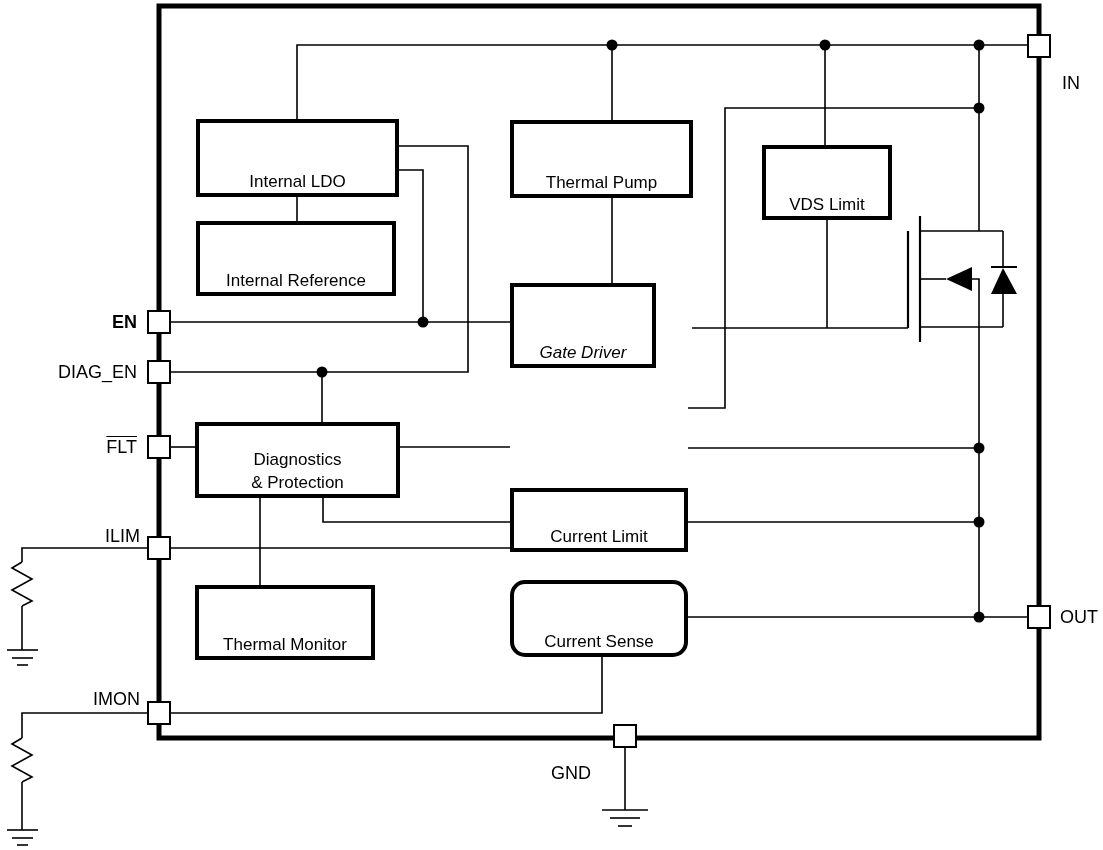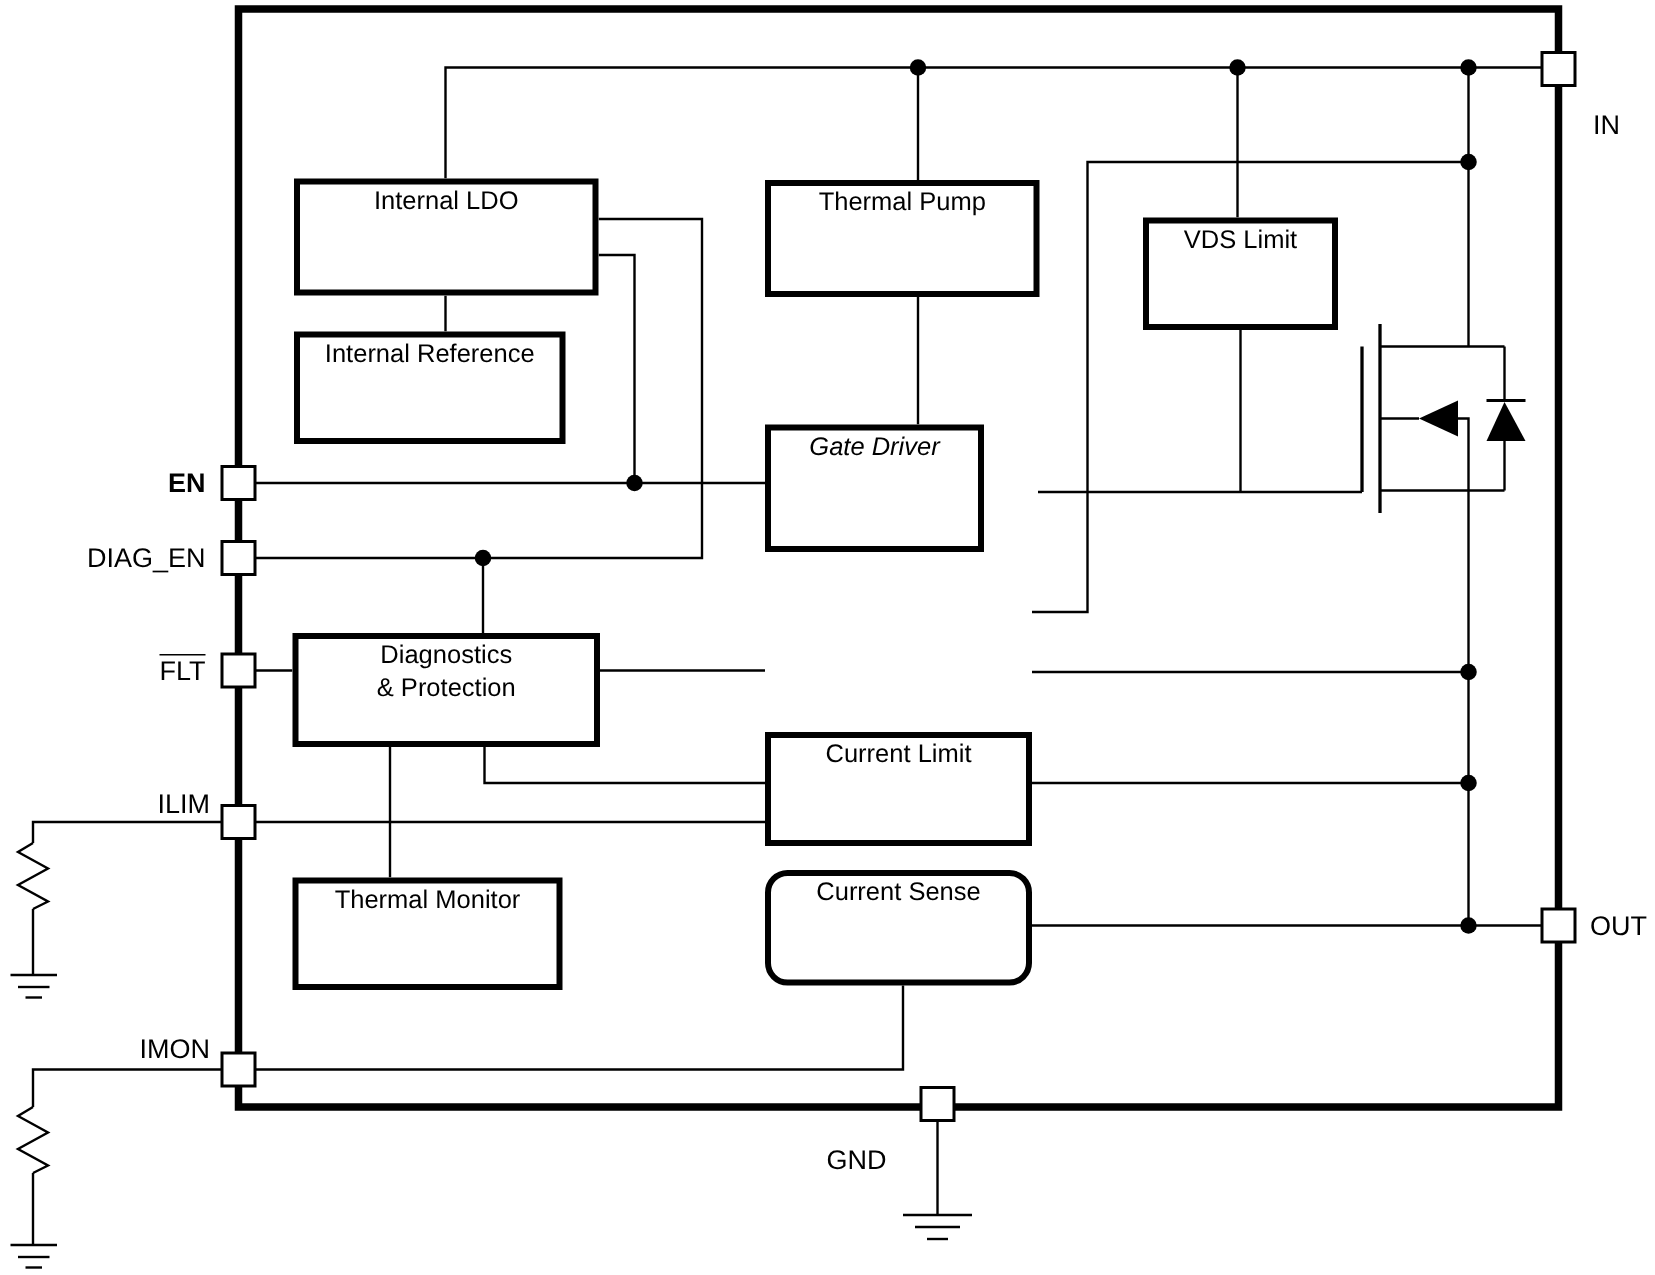--- a/index.html
+++ b/index.html
@@ -3,21 +3,21 @@
 <meta charset="utf-8">
 <style>
   html,body { margin:0; padding:0; background:#ffffff; }
   .canvas {
     position:relative; width:1103px; height:850px; background:#ffffff;
     font-family:"Liberation Sans", sans-serif; color:#000; overflow:hidden;
   }
   svg.wiring { position:absolute; left:0; top:0; }
   .block {
     position:absolute; box-sizing:border-box; border:4px solid #000; background:#fff;
-    display:flex; flex-direction:column; align-items:center; justify-content:flex-start;
+    display:flex; flex-direction:column; align-items:center; justify-content:flex-end;
     text-align:center; font-size:17px; line-height:1.32; color:#000;
   }
   .plabel { position:absolute; font-size:18px; color:#000; white-space:nowrap; }
   .r { text-align:right; }
   .overline { text-decoration:overline; }
 </style>
 </head>
 <body>
 
 <div class="canvas">
@@ -120,21 +120,21 @@
       <rect x="1028" y="35" width="22" height="22"></rect>
       <rect x="1028" y="606" width="22" height="22"></rect>
       <rect x="614" y="725" width="22" height="22"></rect>
     </g>
   </svg>
 
   <div class="block" style="left:196px; top:119px; width:203px; height:78px;">
     <span>Internal LDO</span>
   </div>
 
-  <div class="block" style="left:196px; top:221px; width:181px; height:75px;">
+  <div class="block" style="left:196px; top:221px; width:200px; height:75px;">
     <span>Internal Reference</span>
   </div>
 
   <div class="block" style="left:510px; top:120px; width:183px; height:78px;">
     <span>Thermal Pump</span>
   </div>
 
   <div class="block" style="left:762px; top:145px; width:130px; height:75px;">
     <span>VDS Limit</span>
   </div>
@@ -142,21 +142,21 @@
   <div class="block" style="left:510px; top:283px; width:146px; height:85px;font-style:italic;">
     <span>Gate Driver</span>
   </div>
 
 
   <div class="block" style="left:195px; top:422px; width:205px; height:76px;">
     <span>Diagnostics</span>
     <span>&amp; Protection</span>
   </div>
 
-  <div class="block" style="left:510px; top:488px; width:178px; height:76px;">
+  <div class="block" style="left:510px; top:488px; width:178px; height:64px;">
     <span>Current Limit</span>
   </div>
 
   <div class="block" style="left:195px; top:585px; width:180px; height:75px;">
     <span>Thermal Monitor</span>
   </div>
 
   <div class="block" style="left:510px; top:580px; width:178px; height:77px;border-radius:15px;">
     <span>Current Sense</span>
   </div>

